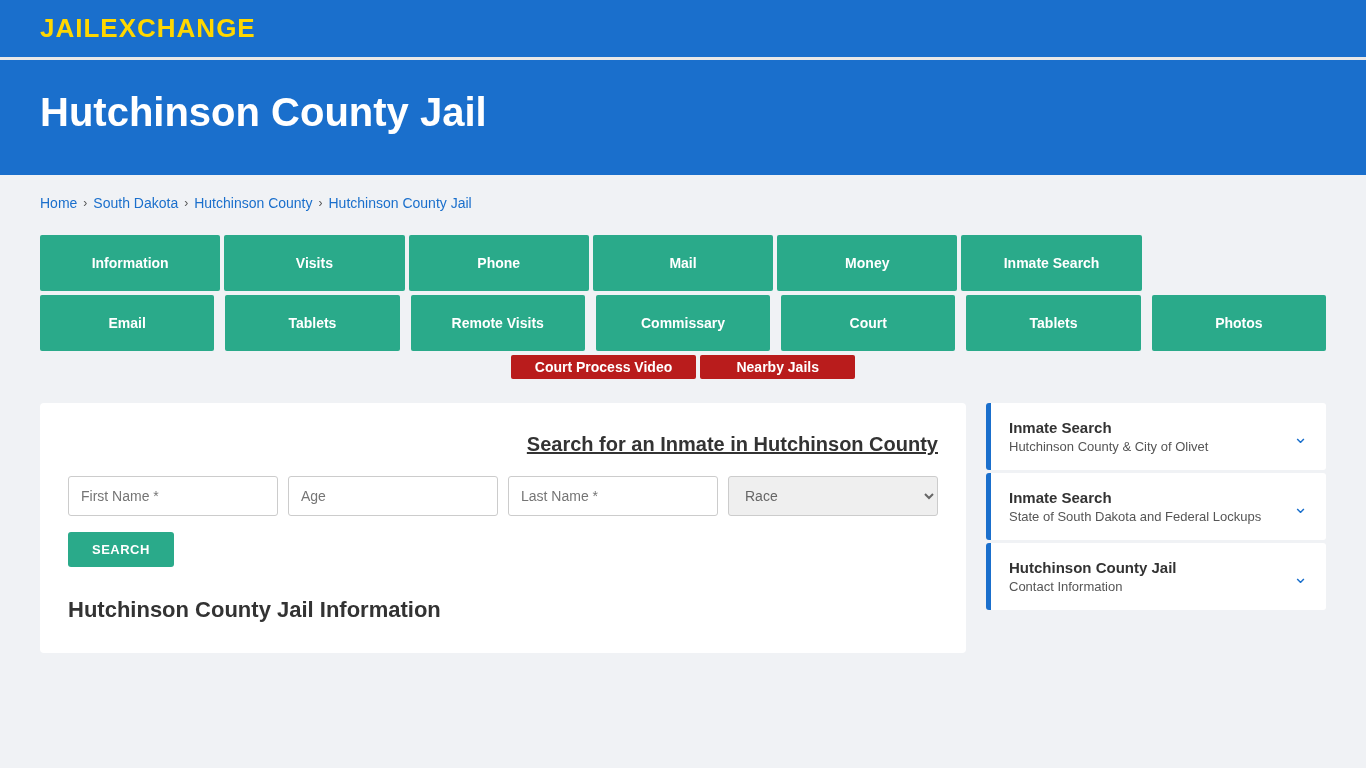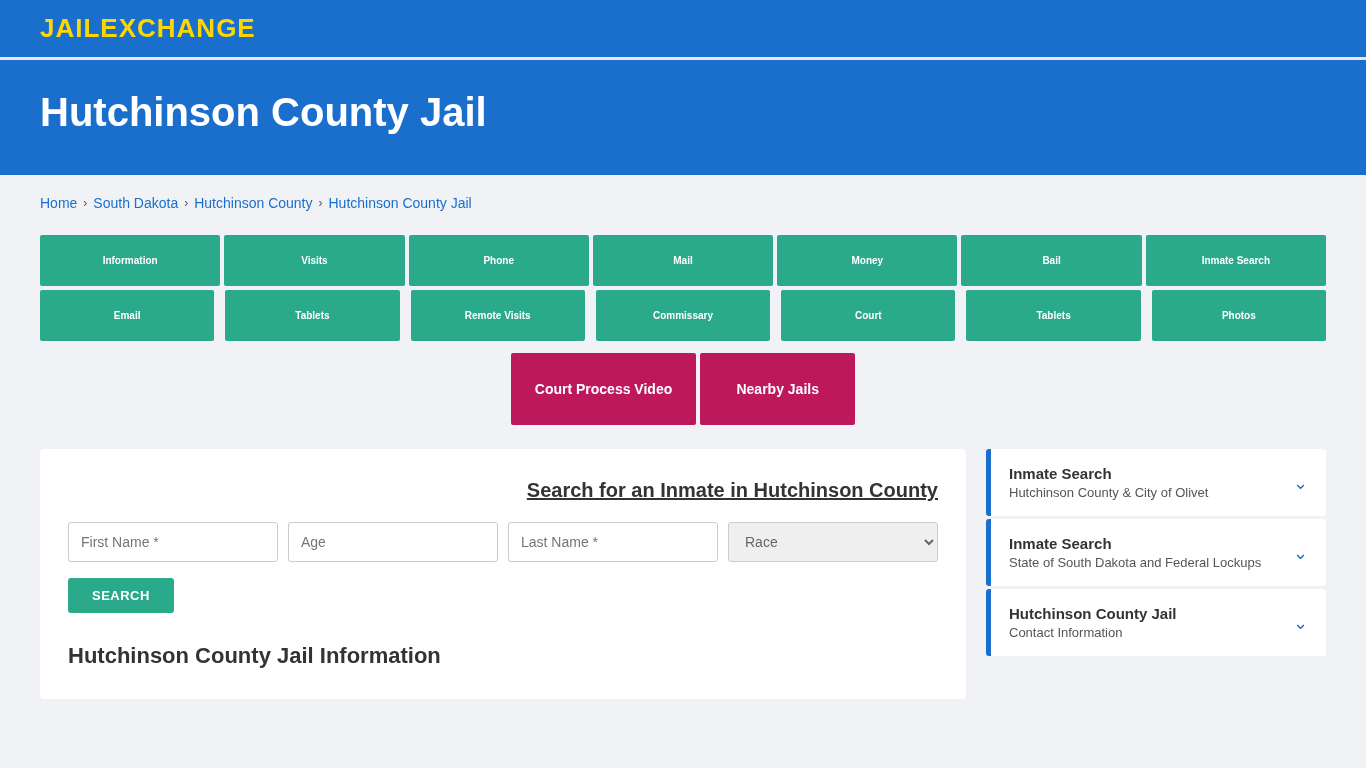--- a/index.html
+++ b/index.html
@@ -81,45 +81,45 @@
     .btn-grid {
       display: grid;
       grid-template-columns: repeat(7, 1fr);
       gap: 4px;
       margin-bottom: 4px;
     }
     .btn-grid-row2 {
       display: grid;
       grid-template-columns: repeat(7, 1fr);
       gap: 11px;
-      margin-bottom: 12px;
+      margin-bottom: 4px;
     }
     .btn-grid-row3 {
       display: flex;
       justify-content: center;
       gap: 4px;
       margin-bottom: 24px;
     }
     .tile-btn {
       background: #2aaa8a;
       color: #fff;
-      font-size: 10px;
+      font-size: 14px;
       font-weight: 600;
       padding: 20px 0;
       text-align: center;
       cursor: pointer;
       border: none;
       border-radius: 2px;
     }
     .tile-btn-wide {
-      background: #be185d;
+      background: #b91c1c;
       color: #fff;
       font-size: 14px;
       font-weight: 600;
-      padding: 28px 24px;
+      padding: 4px 24px;
       text-align: center;
       cursor: pointer;
       border: none;
       border-radius: 2px;
       min-width: 155px;
     }
 
     
     .lower-section {
       display: flex;
@@ -238,21 +238,20 @@
     <span class="sep">›</span>
     <a href="#">Hutchinson County Jail</a>
   </div>
 
   <div class="btn-grid">
     <button class="tile-btn">Information</button>
     <button class="tile-btn">Visits</button>
     <button class="tile-btn">Phone</button>
     <button class="tile-btn">Mail</button>
     <button class="tile-btn">Money</button>
-    <button class="tile-btn">Bail</button>
     <button class="tile-btn">Inmate Search</button>
   </div>
 
   <div class="btn-grid-row2">
     <button class="tile-btn">Email</button>
     <button class="tile-btn">Tablets</button>
     <button class="tile-btn">Remote Visits</button>
     <button class="tile-btn">Commissary</button>
     <button class="tile-btn">Court</button>
     <button class="tile-btn">Tablets</button>

